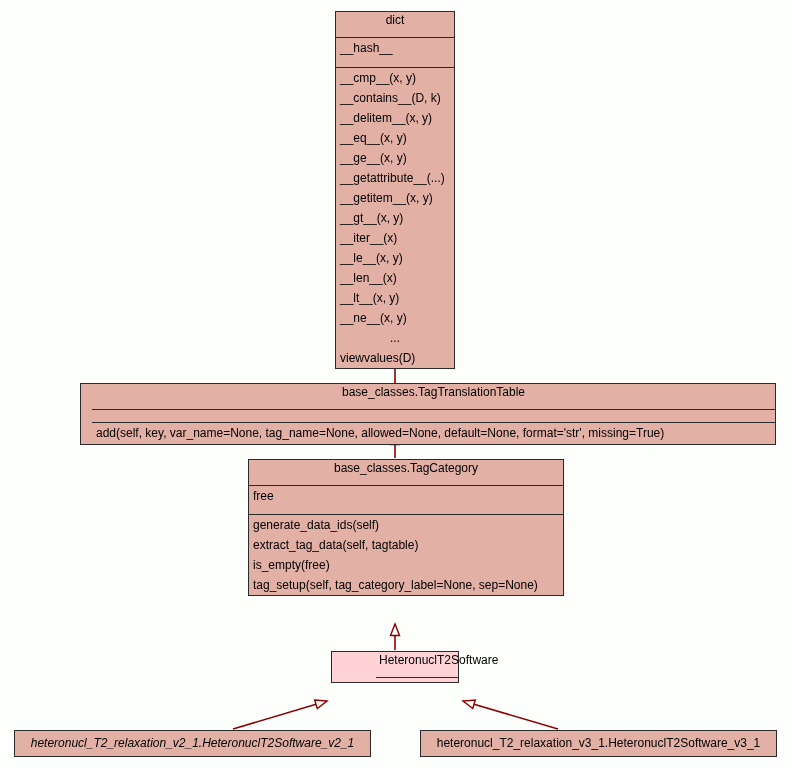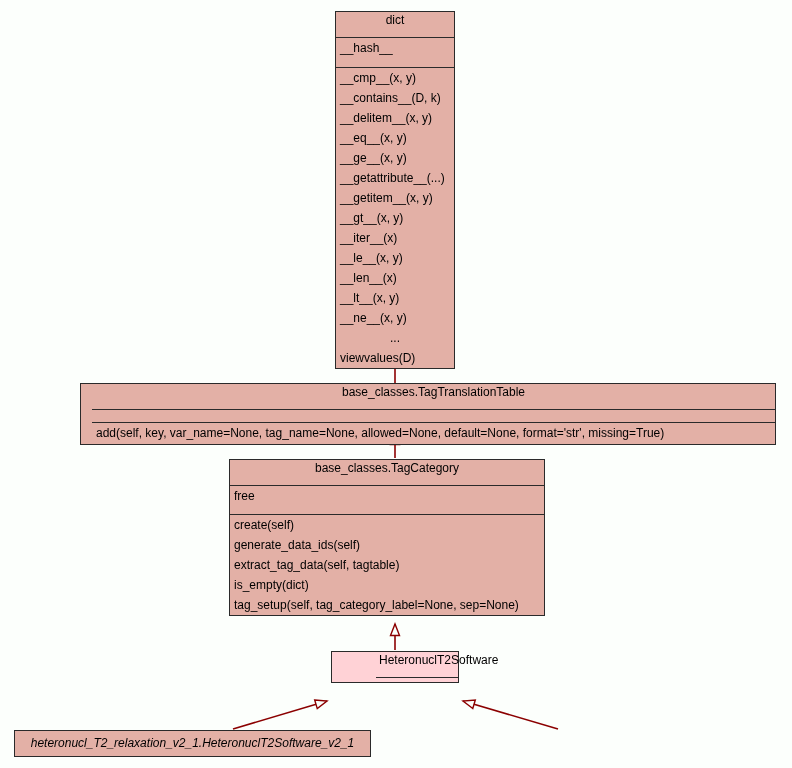--- a/index.html
+++ b/index.html
@@ -90,37 +90,39 @@
   </div>
 
   <div class="uml-box" style="left:80px;top:383px;width:696px;padding-left:11px;">
     <div class="uml-title">base_classes.TagTranslationTable</div>
     <div class="uml-sec empty"></div>
     <div class="uml-sec">
       <div class="uml-row tall">add(self, key, var_name=None, tag_name=None, allowed=None, default=None, format='str', missing=True)</div>
     </div>
   </div>
 
-  <div class="uml-box" style="left:229px;top:459px;width:316px;">
+  <div class="uml-box" style="left:248px;top:459px;width:316px;">
     <div class="uml-title">base_classes.TagCategory</div>
     <div class="uml-sec">
       <div class="uml-row">free</div>
     </div>
     <div class="uml-sec">
-      <div class="uml-row">create(self)</div>
       <div class="uml-row">generate_data_ids(self)</div>
       <div class="uml-row">extract_tag_data(self, tagtable)</div>
-      <div class="uml-row">is_empty(dict)</div>
+      <div class="uml-row">is_empty(free)</div>
       <div class="uml-row">tag_setup(self, tag_category_label=None, sep=None)</div>
     </div>
   </div>
 
   <div class="uml-box highlight" style="left:331px;top:651px;width:128px;">
     <div class="uml-title">HeteronuclT2Software</div>
     <div class="uml-sec empty"></div>
   </div>
 
   <div class="uml-box leaf" style="left:14px;top:730px;width:357px;font-style:italic;">
     <div class="uml-title">heteronucl_T2_relaxation_v2_1.HeteronuclT2Software_v2_1</div>
   </div>
 
+  <div class="uml-box leaf" style="left:420px;top:730px;width:357px;">
+    <div class="uml-title">heteronucl_T2_relaxation_v3_1.HeteronuclT2Software_v3_1</div>
+  </div>
 
 </div>
 
 </body></html>

